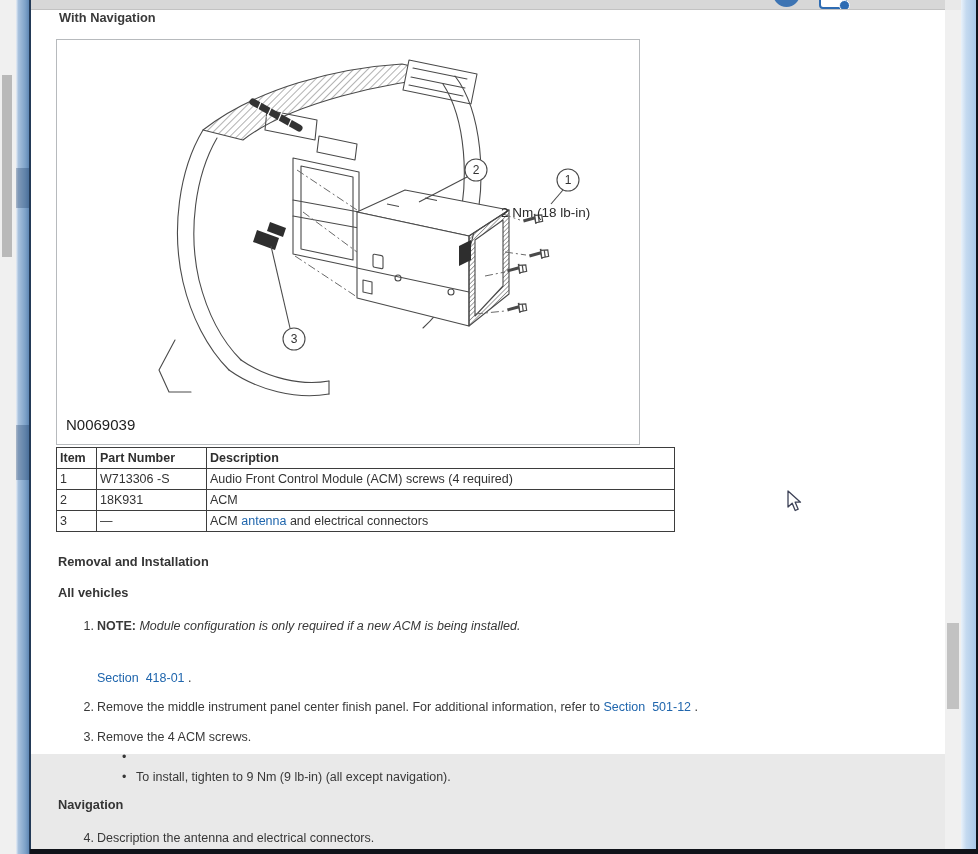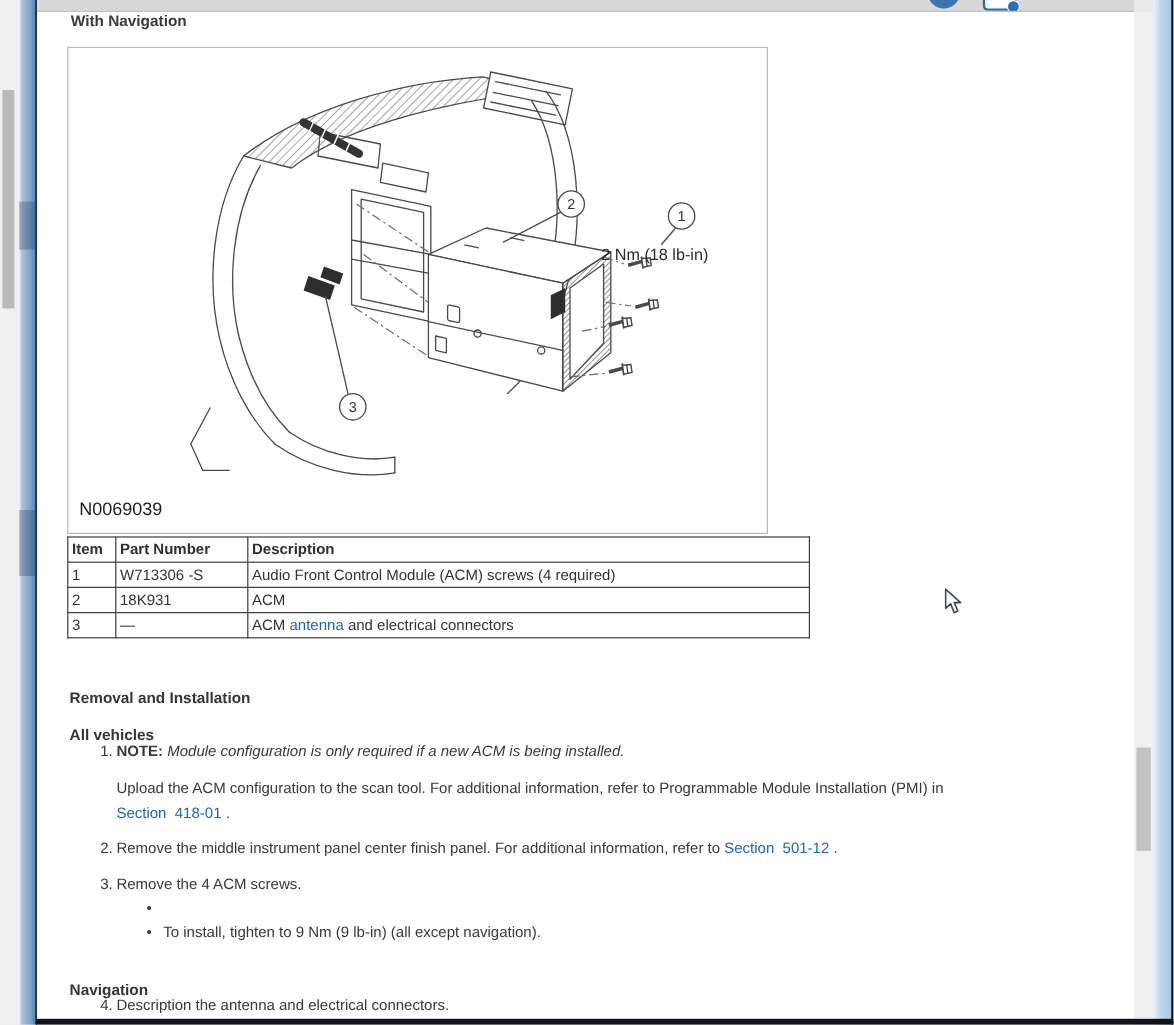--- a/index.html
+++ b/index.html
@@ -16,21 +16,21 @@
 
   
   .right-track{position:absolute;left:945px;top:10px;width:16px;height:844px;background:#f0f0f0;}
   .right-thumb{position:absolute;left:2px;top:613px;width:12px;height:86px;background:#c2c2c2;}
   .right-blue{position:absolute;left:961px;top:0;width:15px;height:854px;
     background:linear-gradient(90deg,#eaf2fa 0,#c5daf0 35%,#a9c8e8 100%);}
   .right-dark-edge{position:absolute;left:976px;top:0;width:2px;height:854px;background:#10141c;}
   .bottom-bar{position:absolute;left:30px;top:849px;width:948px;height:5px;background:#10131a;}
 
   
-  .panel{position:absolute;left:31px;top:0;width:914px;height:854px;background:#ffffff;}
+  .panel{position:absolute;left:31px;top:0;width:914px;height:754px;background:#ffffff;}
   .toolbar{position:absolute;left:0;top:0;width:100%;height:9px;background:#d7d7d7;
     border-bottom:1px solid #c2c2c2;overflow:hidden;}
   .tb-account{position:absolute;left:742px;top:-20px;width:27px;height:27px;border-radius:50%;
     background:#3d74b3;}
   .tb-print{position:absolute;left:788px;top:-13px;width:24px;height:18px;border:2px solid #2e6cb3;
     border-radius:4px;background:#fff;}
   .tb-print .badge{position:absolute;right:-5px;bottom:-4px;width:9px;height:9px;border-radius:50%;
     background:#2e6cb3;border:1px solid #fff;}
 
   .page-heading{position:absolute;left:28px;top:10px;font-size:12.8px;font-weight:bold;color:#3a3a3a;}
@@ -48,21 +48,21 @@
   
   .parts-table{position:absolute;left:25px;top:447px;border-collapse:collapse;table-layout:fixed;width:618px;}
   .parts-table th,.parts-table td{border:1px solid #3d3d3d;height:20px;padding:0 3px;
     font-size:12.5px;color:#333;text-align:left;overflow:hidden;white-space:nowrap;margin-left:22px;}
   .parts-table th{font-weight:bold;color:#2f2f2f;}
   .col-item{width:40px;} .col-part{width:110px;} .col-desc{width:468px;}
   a.inline-link,.inline-link{color:#2066ad;text-decoration:none;cursor:pointer;}
 
   
   .text-flow{position:absolute;left:27px;top:547px;width:873px;font-size:12.5px;color:#383838;}
-  .tf-h{position:absolute;left:0;font-weight:bold;font-size:12.8px;color:#353535;line-height:16px;margin-top:20px;}
+  .tf-h{position:absolute;left:0;font-weight:bold;font-size:12.8px;color:#353535;line-height:16px;}
   .step{position:absolute;left:0;right:0;padding-left:39px;line-height:20px;}
   .step .num{position:absolute;left:0;top:0;width:36px;text-align:right;}
   .note-label{font-weight:bold;}
   .note-text{font-style:italic;}
   .para{line-height:21px;}
   .bullet{position:absolute;left:0;right:0;padding-left:78px;line-height:20px;}
   .bullet .dot{position:absolute;left:64px;top:0;}
 
   
   .cursor{position:absolute;left:787px;top:490px;z-index:50;}
@@ -220,21 +220,21 @@
       <div class="tf-h" style="top:7px;">Removal and Installation</div>
       <div class="tf-h" style="top:38px;">All vehicles</div>
 
       <div class="step" style="top:69px;">
         <span class="num">1.</span>
         <span class="note-label">NOTE:</span>
         <span class="note-text">Module configuration is only required if a new ACM is being installed.</span>
       </div>
 
       <div class="step para" style="top:100px;">
-        <span>Upload the ACM configuration to the scan tool. For additional information, refer to Programmable Module Installation (PMI) in</span><br>
+        <br>
         <a class="inline-link">Section &nbsp;418-01</a><span>&nbsp;.</span>
       </div>
 
       <div class="step" style="top:150px;">
         <span class="num">2.</span>
         <span>Remove the middle instrument panel center finish panel. For additional information, refer to </span><a class="inline-link">Section &nbsp;501-12</a><span>&nbsp;.</span>
       </div>
 
       <div class="step" style="top:180px;">
         <span class="num">3.</span>

